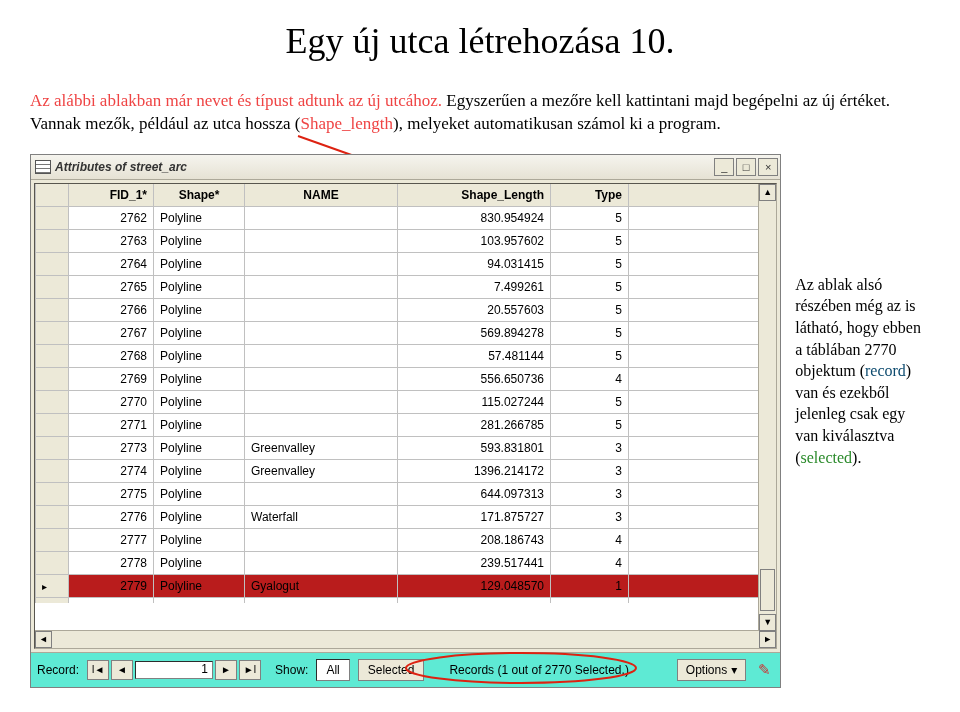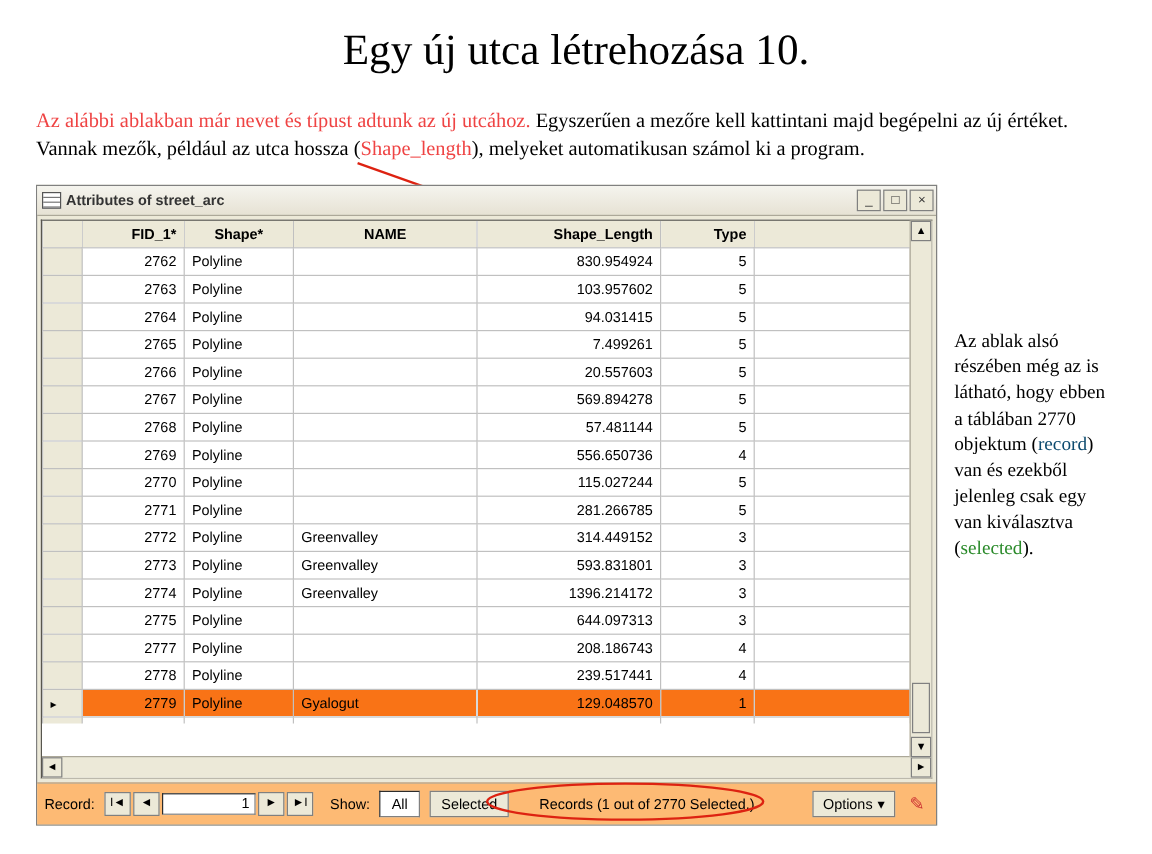--- a/index.html
+++ b/index.html
@@ -37,21 +37,21 @@
   }
   .titlebar {
     background: linear-gradient(#f5f4ee,#e6e2d4);
     border-bottom: 1px solid #aca899;
     display: flex;
     align-items: center;
     justify-content: space-between;
     padding: 2px 2px 2px 4px;
     height: 20px;
   }
-  .titlebar-left { display:flex; align-items:flex-start; gap:4px; }
+  .titlebar-left { display:flex; align-items:flex-start; gap:4px;font-style:italic; }
   .titlebar-icon {
     width:14px; height:12px; border:1px solid #555; background:#fff;
     display:inline-flex; flex-direction:column;
   }
   .titlebar-icon span { flex:1; border-bottom:1px solid #777; }
   .titlebar-title { font-weight:bold; color:#333; }
   .winbtns { display:flex; gap:2px; }
   .winbtn {
     width:18px; height:16px; border:1px solid #808080;
     background:#ece9d8; display:flex; align-items:center; justify-content:center;
@@ -97,21 +97,21 @@
     width:20px;
     background:#ece9d8 !important;
     border-right:1px solid #808080;
   }
   .col-fid { width:72px; text-align:right !important; }
   .col-shape { width:78px; }
   .col-name { width:140px; }
   .col-len { width:140px; text-align:right !important; }
   .col-type { width:65px; text-align:right !important; }
   .col-pad { background:#fff; }
-  tr.sel td { background:#f97316; }
+  tr.sel td { background:#b91c1c; }
   tr.sel td.rowhdr { background:#ece9d8 !important; }
   tr.active td.rowhdr::before {
     content:"▸"; color:#000; font-size:10px;
   }
   tr.blankrow td { background:#fff; color:#999; }
   .hscroll {
     height:17px; background:#ece9d8; border-top:1px solid #aca899;
     display:flex; align-items:center;
   }
   .hscroll .arrow {
@@ -127,21 +127,21 @@
   .vscroll .arrow {
     height:17px; border:1px solid #808080; box-sizing:border-box;
     display:flex; align-items:center; justify-content:center; font-size:9px;
     background:#ece9d8;
   }
   .vscroll .thumb {
     position:absolute; left:1px; right:1px; bottom:20px; height:40px;
     background:#ece9d8; border:1px solid #808080;
   }
   .statusbar {
-    background:#fdba74;
+    background:#5eead4;
     border-top:1px solid #aca899;
     padding:6px 6px;
     display:flex;
     align-items:center;
     gap:8px;
     font-size:12px;
   }
   .navgrp { display:flex; align-items:center; gap:2px; }
   .navbtn {
     width:20px; height:18px; border:1px solid #808080; background:#ece9d8;
@@ -315,29 +315,20 @@
                 <td class="rowhdr"></td>
                 <td class="col-fid">2771</td>
                 <td class="col-shape">Polyline</td>
                 <td class="col-name"></td>
                 <td class="col-len">281.266785</td>
                 <td class="col-type">5</td>
                 <td class="col-pad"></td>
               </tr>
               <tr>
                 <td class="rowhdr"></td>
-                <td class="col-fid">2772</td>
-                <td class="col-shape">Polyline</td>
-                <td class="col-name">Greenvalley</td>
-                <td class="col-len">314.449152</td>
-                <td class="col-type">3</td>
-                <td class="col-pad"></td>
-              </tr>
-              <tr>
-                <td class="rowhdr"></td>
                 <td class="col-fid">2773</td>
                 <td class="col-shape">Polyline</td>
                 <td class="col-name">Greenvalley</td>
                 <td class="col-len">593.831801</td>
                 <td class="col-type">3</td>
                 <td class="col-pad"></td>
               </tr>
               <tr>
                 <td class="rowhdr"></td>
                 <td class="col-fid">2774</td>
@@ -346,20 +337,29 @@
                 <td class="col-len">1396.214172</td>
                 <td class="col-type">3</td>
                 <td class="col-pad"></td>
               </tr>
               <tr>
                 <td class="rowhdr"></td>
                 <td class="col-fid">2775</td>
                 <td class="col-shape">Polyline</td>
                 <td class="col-name"></td>
                 <td class="col-len">644.097313</td>
+                <td class="col-type">3</td>
+                <td class="col-pad"></td>
+              </tr>
+              <tr>
+                <td class="rowhdr"></td>
+                <td class="col-fid">2776</td>
+                <td class="col-shape">Polyline</td>
+                <td class="col-name">Waterfall</td>
+                <td class="col-len">171.875727</td>
                 <td class="col-type">3</td>
                 <td class="col-pad"></td>
               </tr>
               <tr>
                 <td class="rowhdr"></td>
                 <td class="col-fid">2777</td>
                 <td class="col-shape">Polyline</td>
                 <td class="col-name"></td>
                 <td class="col-len">208.186743</td>
                 <td class="col-type">4</td>

